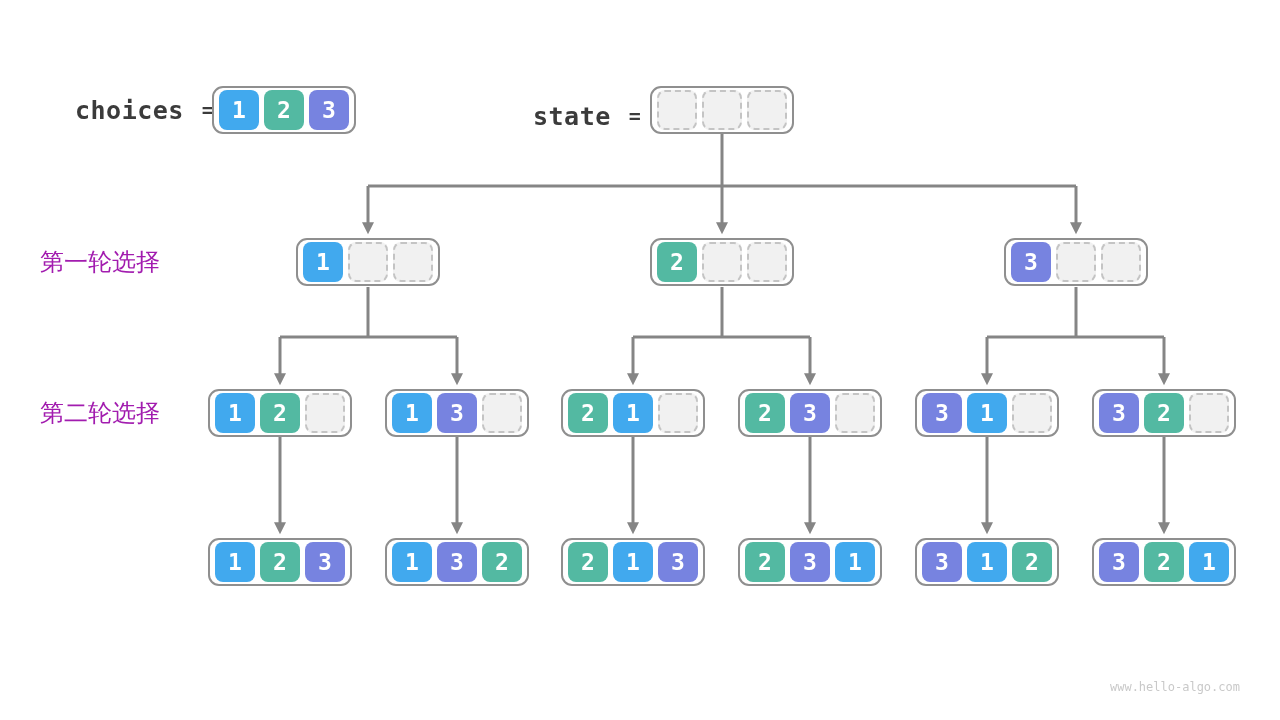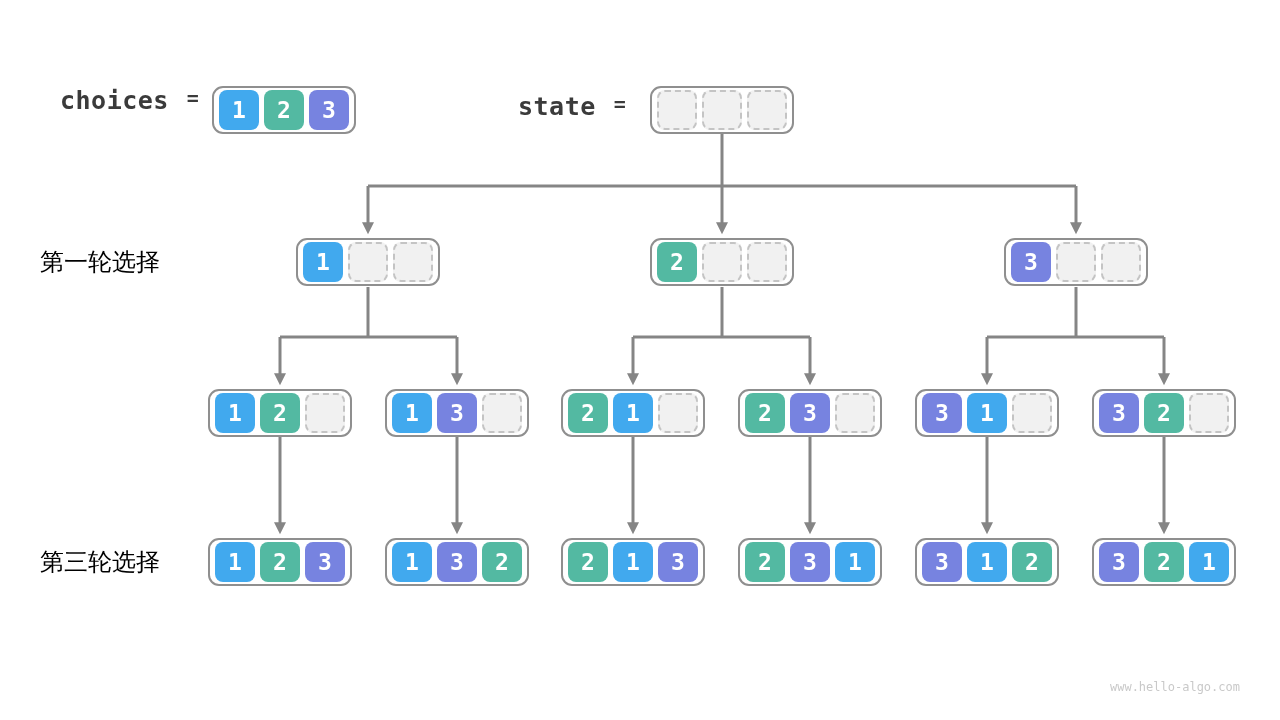--- a/index.html
+++ b/index.html
@@ -20,29 +20,29 @@
     width:40px; height:40px; box-sizing:border-box; border-radius:8px;
     display:flex; align-items:center; justify-content:center;
     font-family:"DejaVu Sans Mono", monospace; font-weight:700; font-size:23px; color:#ffffff;
   }
   .cell.c1 { background:var(--v1,#41a9ee); }
   .cell.c2 { background:var(--v2,#53b9a2); }
   .cell.c3 { background:var(--v3,#7783e0); }
   .cell.empty { background:var(--empty-fill,#f1f1f1); border:2px dashed var(--empty-border,#c4c4c4); }
 
   .hlabel {
-    position:absolute; z-index:2; height:48px; display:flex; 
+    position:absolute; z-index:2; height:48px; display:flex; align-items:center;
     font-family:"DejaVu Sans Mono", monospace; font-weight:700; font-size:25px;
-    color:var(--text,#3b3b3b); letter-spacing:0.5px;
+    color:var(--text,#3b3b3b); letter-spacing:0.5px;margin-left:15px;
   }
   .hlabel .eq { margin-left:18px; font-size:20px; }
 
   .rlabel {
     position:absolute; z-index:2; left:40px; height:48px; display:flex; align-items:center;
-    font-size:24px; font-weight:500; color:#000000;
+    font-size:24px; font-weight:500; color:#a21caf;
   }
 
   .watermark {
     position:absolute; z-index:2; right:40px; bottom:26px;
     font-family:"DejaVu Sans Mono", monospace; font-size:12px; color:var(--watermark,#c9c9c9);
   }
 </style>
 </head>
 <body>
 
@@ -102,20 +102,21 @@
       <span class="cell c2">2</span>
       <span class="cell empty"></span>
       <span class="cell empty"></span>
     </div>
   <div class="abox" style="left:1004px; top:238px">
       <span class="cell c3">3</span>
       <span class="cell empty"></span>
       <span class="cell empty"></span>
     </div>
 
+  <div class="rlabel" style="top:389px">第二轮选择</div>
   <div class="abox" style="left:208px;  top:389px">
       <span class="cell c1">1</span>
       <span class="cell c2">2</span>
       <span class="cell empty"></span>
     </div>
   <div class="abox" style="left:385px;  top:389px">
       <span class="cell c1">1</span>
       <span class="cell c3">3</span>
       <span class="cell empty"></span>
     </div>
@@ -133,21 +134,20 @@
       <span class="cell c3">3</span>
       <span class="cell c1">1</span>
       <span class="cell empty"></span>
     </div>
   <div class="abox" style="left:1092px; top:389px">
       <span class="cell c3">3</span>
       <span class="cell c2">2</span>
       <span class="cell empty"></span>
     </div>
 
-  <div class="rlabel" style="top:538px">第三轮选择</div>
   <div class="abox" style="left:208px;  top:538px">
       <span class="cell c1">1</span>
       <span class="cell c2">2</span>
       <span class="cell c3">3</span>
     </div>
   <div class="abox" style="left:385px;  top:538px">
       <span class="cell c1">1</span>
       <span class="cell c3">3</span>
       <span class="cell c2">2</span>
     </div>

